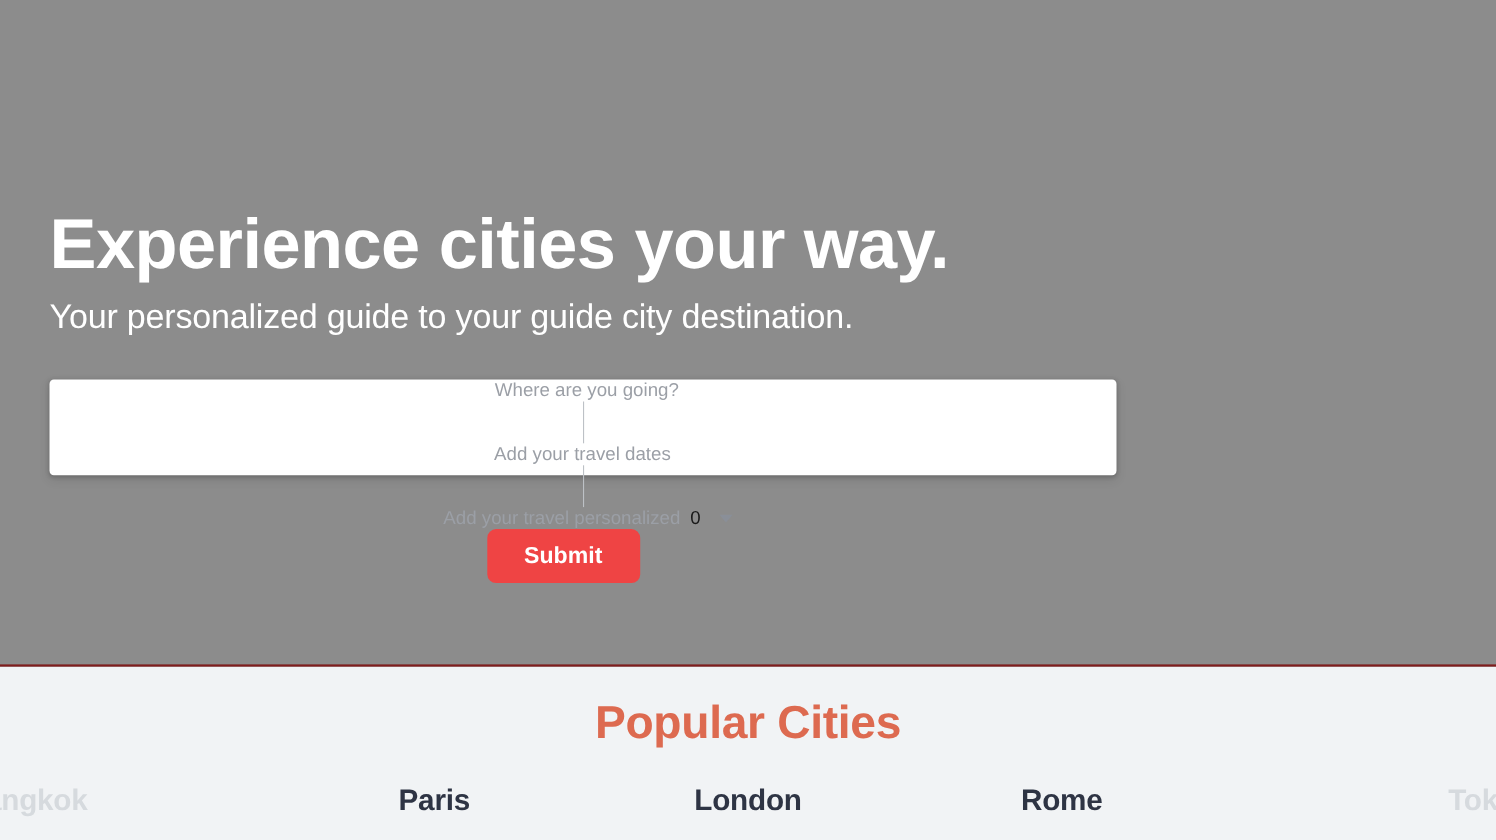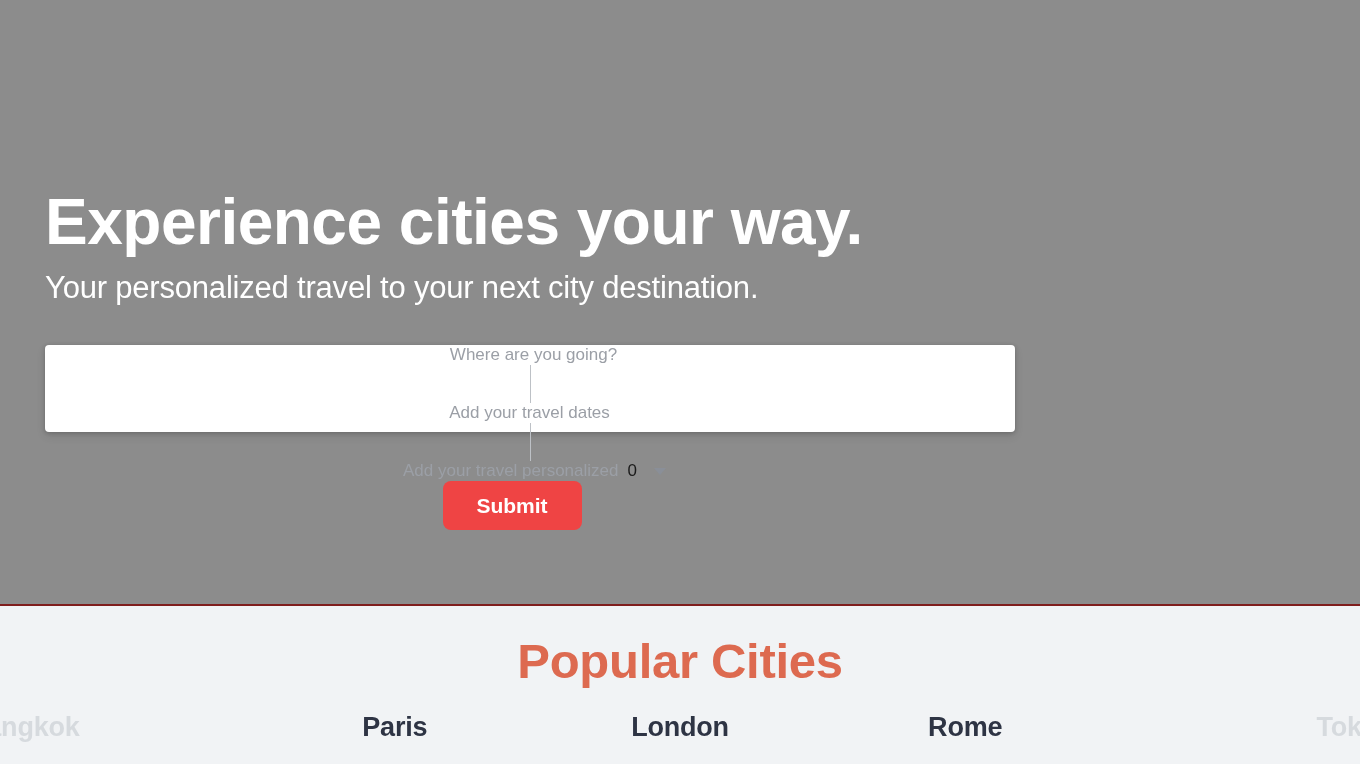--- a/index.html
+++ b/index.html
@@ -151,21 +151,21 @@
     top: 608px;
     width: 1360px;
     height: 156px;
     background: #f1f3f5;
   }
 
   .cities-heading {
     margin: 0;
     padding-top: 25px;
     text-align: center;
-    font-size: 49px;
+    font-size: 42px;
     font-weight: 800;
     color: #dd6a50;
     letter-spacing: -0.3px;
   }
 
   .cities-row {
     position: absolute;
     left: 0;
     top: 104px;
     width: 1360px;
@@ -199,21 +199,21 @@
   }
 </style>
 </head>
 <body>
 
 <div class="page">
 
   <section class="hero">
     <div class="hero-inner">
       <h1 class="hero-title">Experience cities your way.</h1>
-      <p class="hero-subtitle">Your personalized travel to your next city destination.</p>
+      <p class="hero-subtitle">Your personalized guide to your guide city destination.</p>
     </div>
 
     <div class="search-card">
 
       <div class="field field-destination">
         <span class="field-placeholder">Where are you going?</span>
       </div>
 
       <div class="divider"></div>
 

